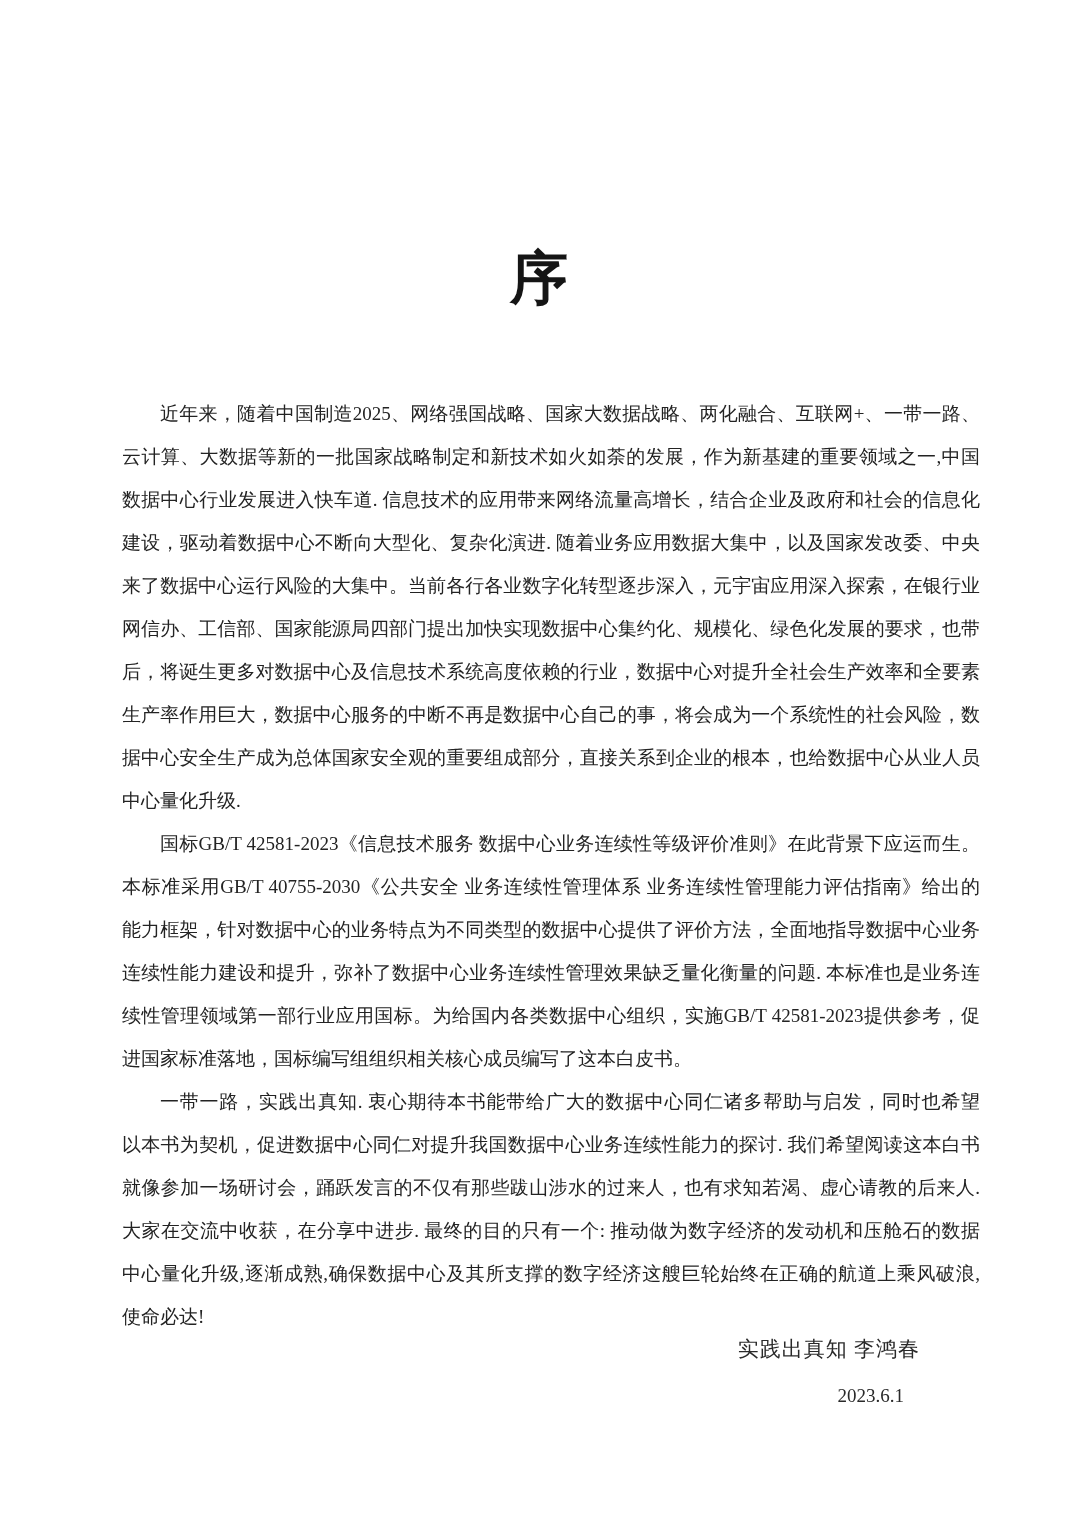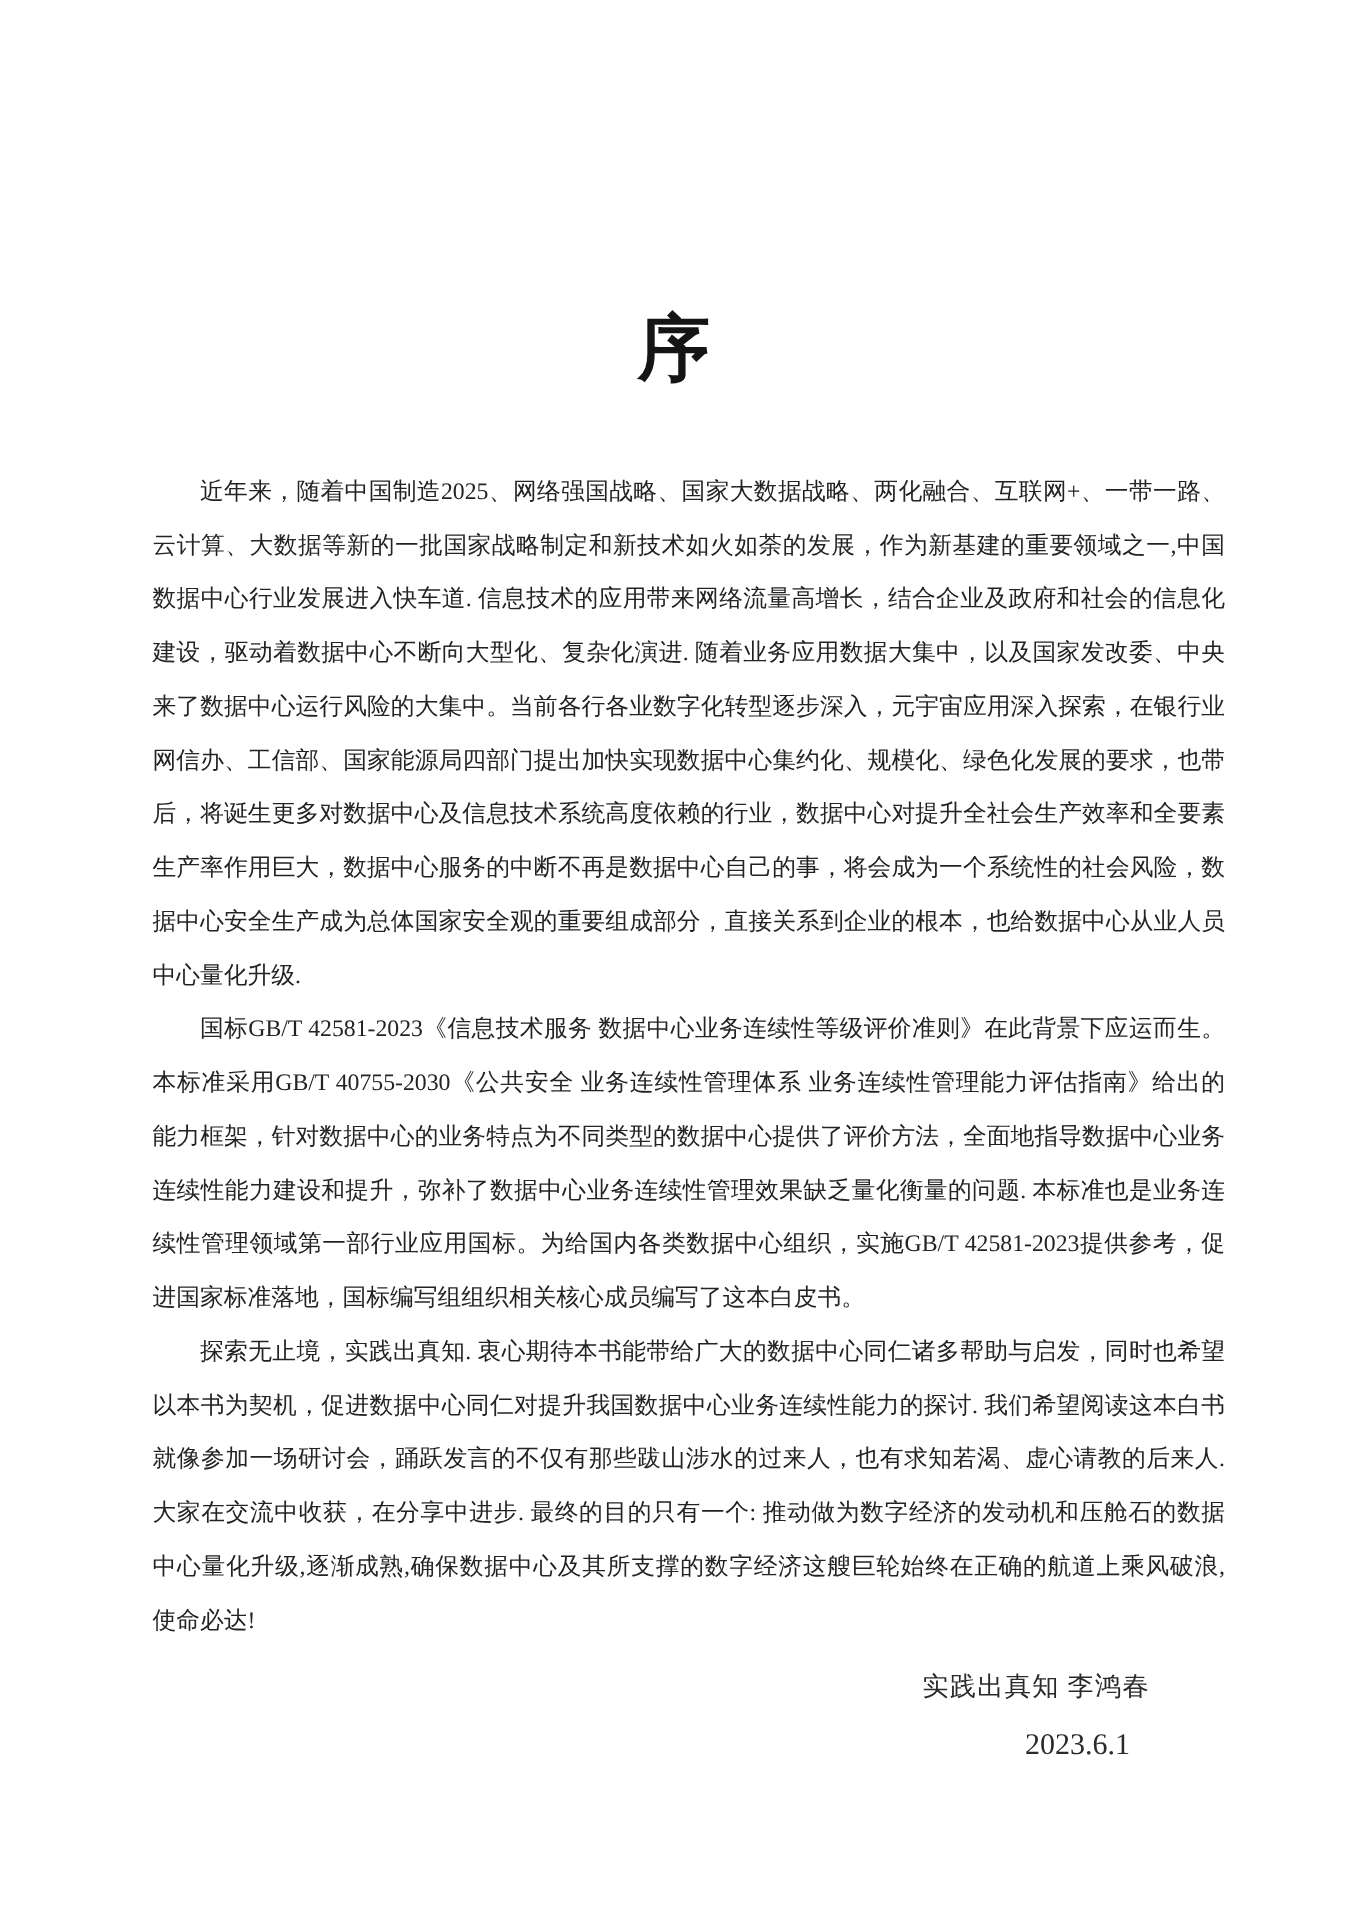--- a/index.html
+++ b/index.html
@@ -23,21 +23,21 @@
     width: 100%;
     text-align: center;
     font-size: 58px;
     line-height: 1.15;
     font-weight: 700;
     letter-spacing: 2px;
     color: #151515;
   }
   .body-text {
     position: absolute;
-    top: 372px;
+    top: 392px;
     left: 122px;
     width: 858px;
     font-size: 19px;
     line-height: 43px;
     color: #232323;
   }
   .line {
     text-align: justify;
     text-align-last: justify;
     text-justify: inter-character;
@@ -55,21 +55,21 @@
     right: 160px;
     font-size: 21px;
     line-height: 30px;
     color: #2a2a2a;
     letter-spacing: 1px;
   }
   .signature-date {
     position: absolute;
     top: 1382px;
     right: 176px;
-    font-size: 24px;
+    font-size: 19px;
     line-height: 28px;
     color: #2a2a2a;
   }
 </style>
 </head>
 <body>
 
 <div class="page">
 
   <div class="doc-title">序</div>
@@ -87,21 +87,21 @@
     <div class="line">据中心安全生产成为总体国家安全观的重要组成部分，直接关系到企业的根本，也给数据中心从业人员</div>
     <div class="line para-end">中心量化升级.</div>
 
     <div class="line para-start">国标GB/T 42581-2023《信息技术服务 数据中心业务连续性等级评价准则》在此背景下应运而生。</div>
     <div class="line">本标准采用GB/T 40755-2030《公共安全 业务连续性管理体系 业务连续性管理能力评估指南》给出的</div>
     <div class="line">能力框架，针对数据中心的业务特点为不同类型的数据中心提供了评价方法，全面地指导数据中心业务</div>
     <div class="line">连续性能力建设和提升，弥补了数据中心业务连续性管理效果缺乏量化衡量的问题. 本标准也是业务连</div>
     <div class="line">续性管理领域第一部行业应用国标。为给国内各类数据中心组织，实施GB/T 42581-2023提供参考，促</div>
     <div class="line para-end">进国家标准落地，国标编写组组织相关核心成员编写了这本白皮书。</div>
 
-    <div class="line para-start">探索无止境，实践出真知. 衷心期待本书能带给广大的数据中心同仁诸多帮助与启发，同时也希望</div>
+    <div class="line para-start">一带一路，实践出真知. 衷心期待本书能带给广大的数据中心同仁诸多帮助与启发，同时也希望</div>
     <div class="line">以本书为契机，促进数据中心同仁对提升我国数据中心业务连续性能力的探讨. 我们希望阅读这本白书</div>
     <div class="line">就像参加一场研讨会，踊跃发言的不仅有那些跋山涉水的过来人，也有求知若渴、虚心请教的后来人.</div>
     <div class="line">大家在交流中收获，在分享中进步. 最终的目的只有一个: 推动做为数字经济的发动机和压舱石的数据</div>
     <div class="line">中心量化升级,逐渐成熟,确保数据中心及其所支撑的数字经济这艘巨轮始终在正确的航道上乘风破浪,</div>
     <div class="line para-end">使命必达!</div>
   </div>
 
   <div class="signature-name">实践出真知  李鸿春</div>
   <div class="signature-date">2023.6.1</div>
 

